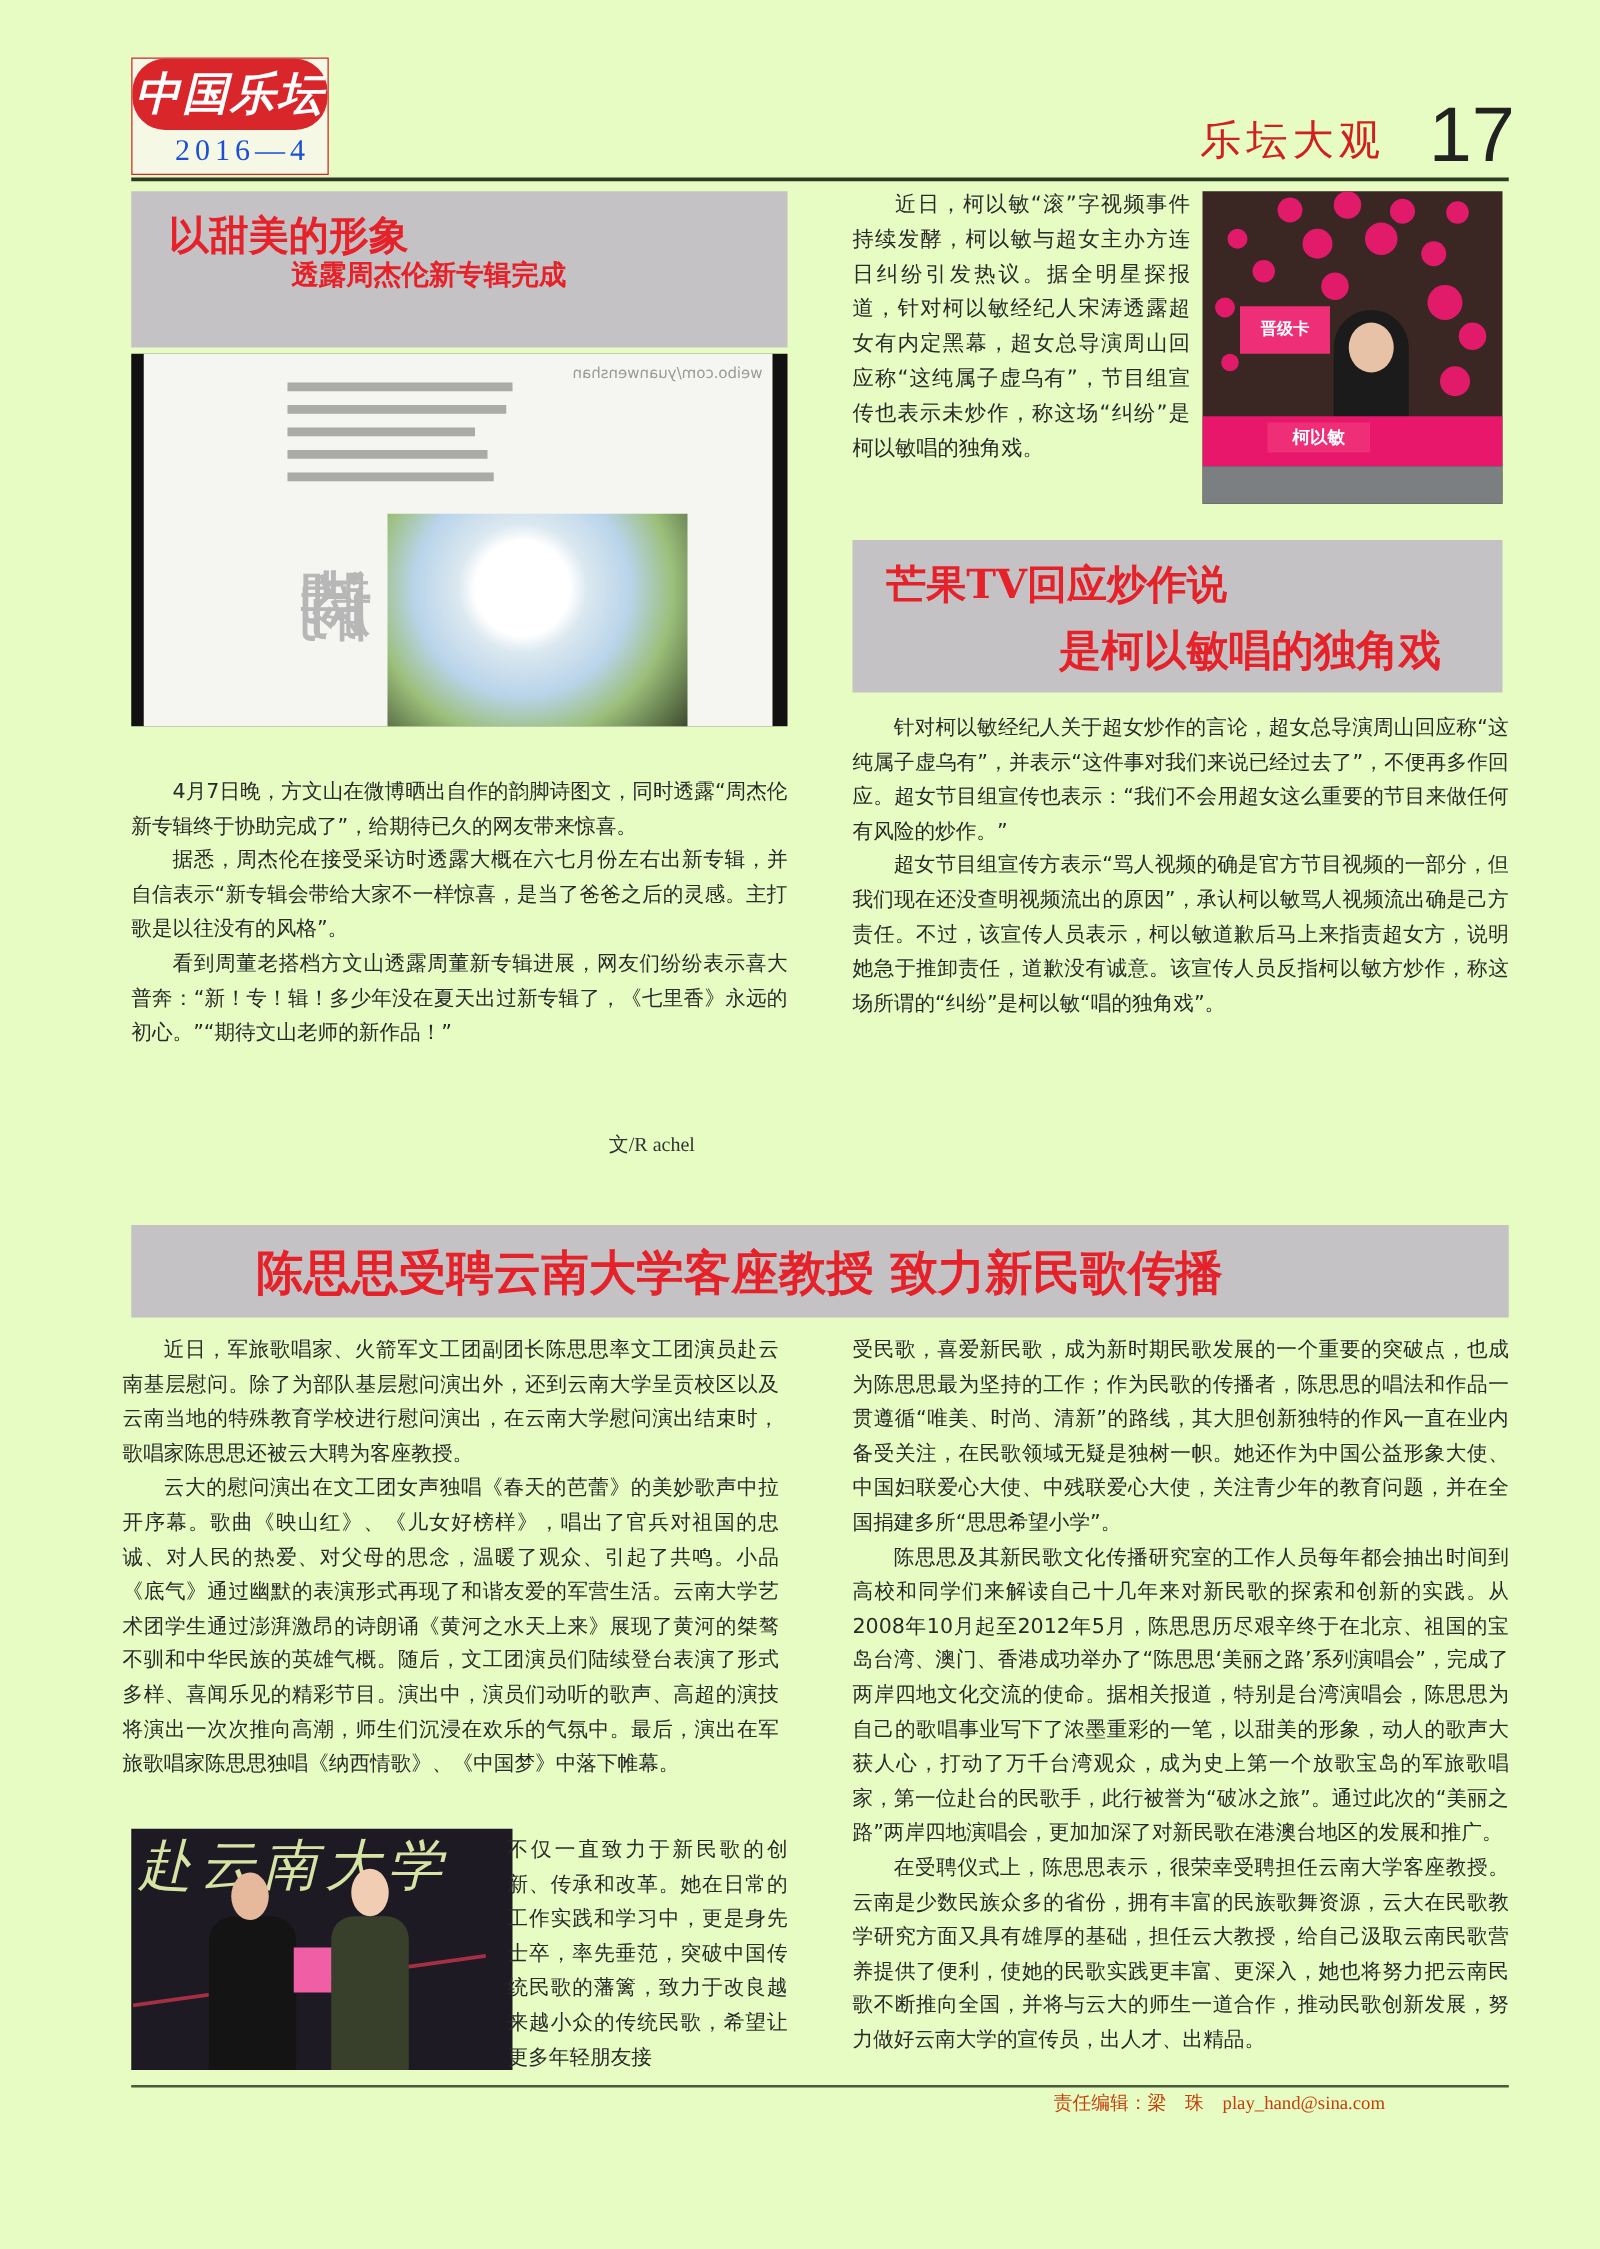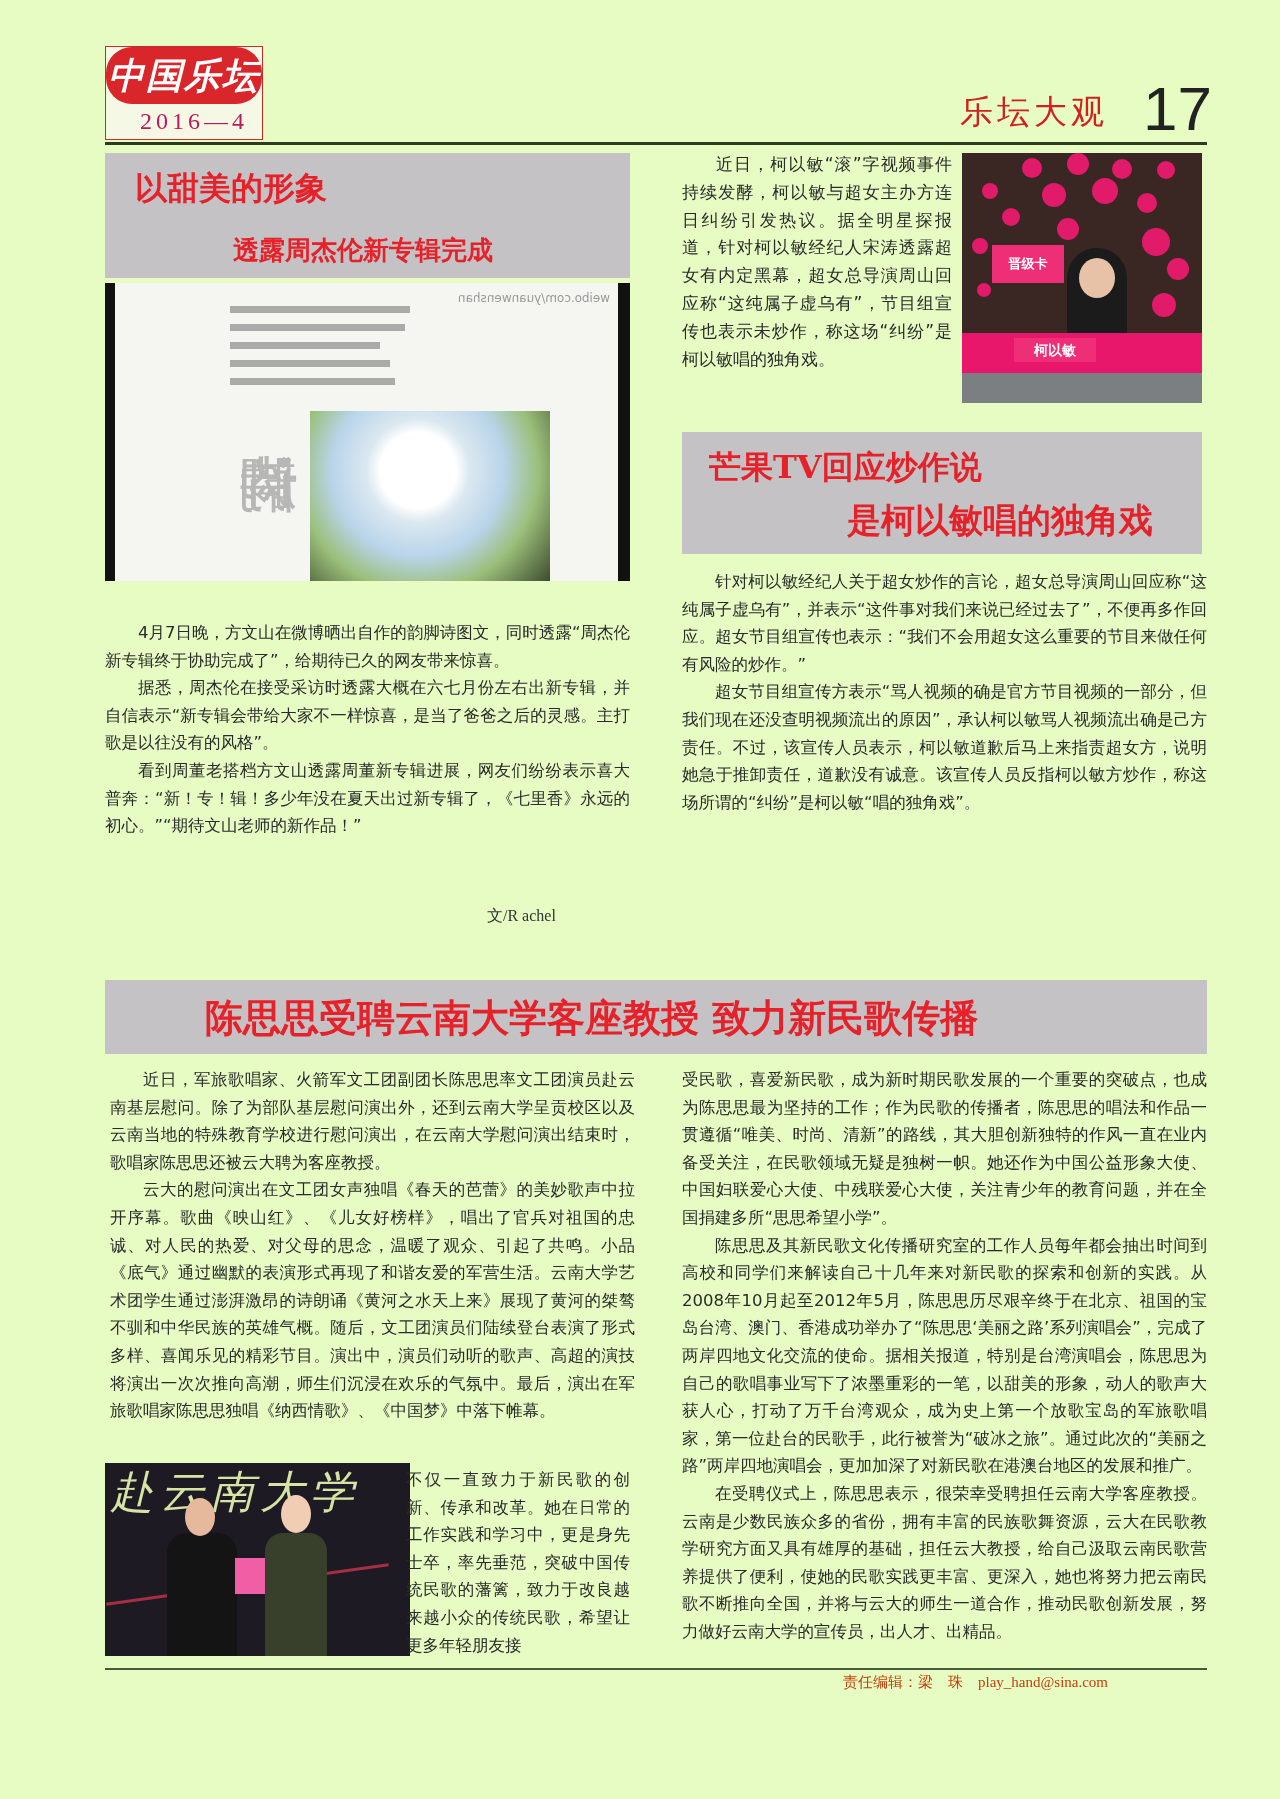--- a/index.html
+++ b/index.html
@@ -9,21 +9,21 @@
     font-family:"DejaVu Sans","Liberation Sans",sans-serif;
     color:#222;
   }
   .abs { position:absolute; }
   
   .logo-box { left:105px; top:46px; width:156px; height:92px; border:1px solid #c92a2a; background:#f4f8e4; }
   .logo-top { position:absolute; left:0; top:0; width:156px; height:57px; background:#d8262b; color:#fff;
     font-family:"DejaVu Serif","Liberation Serif",serif; font-size:36px; font-style:italic; font-weight:bold;
     line-height:57px; text-align:center; letter-spacing:2px;border-radius:26px; }
   .logo-issue { position:absolute; left:0; top:57px; width:176px; height:35px; line-height:35px;
-    font-family:"Liberation Serif","DejaVu Serif",serif; font-size:24px; color:#be185d; text-align:center; letter-spacing:4px; }
+    font-family:"Liberation Serif","DejaVu Serif",serif; font-size:24px; color:#1d4ed8; text-align:center; letter-spacing:4px; }
   .section-label { left:960px; top:90px; font-family:"DejaVu Serif","Liberation Serif",serif; font-size:33px; color:#d02020; letter-spacing:4px; }
   .page-num { left:1143px; top:74px; font-family:"Liberation Sans","DejaVu Sans",sans-serif; font-size:62px; color:#222; line-height:70px; }
   .rule-top { left:105px; top:142px; width:1102px; height:3px; background:#2e3a22; }
   .rule-bottom { left:105px; top:1668px; width:1102px; height:2px; background:#4a5a3a; }
 
   
   .headbox { background:#c5c2c6; position:absolute; box-sizing:border-box; }
   .headline { color:#e52229; font-family:"DejaVu Serif","Liberation Serif",serif; font-weight:bold; position:absolute; white-space:nowrap; }
 
   .body-text { font-size:16.5px; line-height:27.6px; text-align:justify; color:#2a2a2a; }
@@ -67,21 +67,21 @@
 <div class="abs logo-box">
   <div class="logo-top">中国乐坛</div>
   <div class="logo-issue">2016—4</div>
 </div>
 <div class="abs section-label">乐坛大观</div>
 <div class="abs page-num">17</div>
 <div class="abs rule-top"></div>
 
 <div class="headbox" style="left:105px; top:153px; width:525px; height:125px;">
   <div class="headline" style="left:30px; top:14px; font-size:32px;">以甜美的形象</div>
-  <div class="headline" style="left:128px; top:80px; font-size:26px;">透露周杰伦新专辑完成</div>
+  <div class="headline" style="left:128px; top:52px; font-size:22px;">透露周杰伦新专辑完成</div>
 </div>
 
 <div class="abs photo1">
   <div class="photo1-inner">
     <div class="weibo-tag">weibo.com/yuanwenshan</div>
     <div class="mirror-lines">
       <div style="width:180px"></div>
         <div style="width:175px"></div>
         <div style="width:150px"></div>
         <div style="width:160px"></div>
@@ -134,21 +134,21 @@
 
 <div class="abs body-text" style="left:682px; top:568px; width:525px;">
   <p>针对柯以敏经纪人关于超女炒作的言论，超女总导演周山回应称“这纯属子虚乌有”，并表示“这件事对我们来说已经过去了”，不便再多作回应。超女节目组宣传也表示：“我们不会用超女这么重要的节目来做任何有风险的炒作。”</p>
   <p>超女节目组宣传方表示“骂人视频的确是官方节目视频的一部分，但我们现在还没查明视频流出的原因”，承认柯以敏骂人视频流出确是己方责任。不过，该宣传人员表示，柯以敏道歉后马上来指责超女方，说明她急于推卸责任，道歉没有诚意。该宣传人员反指柯以敏方炒作，称这场所谓的“纠纷”是柯以敏“唱的独角戏”。</p>
 </div>
 
 <div class="headbox" style="left:105px; top:980px; width:1102px; height:74px;">
   <div class="headline" style="left:100px; top:13px; font-size:38px;">陈思思受聘云南大学客座教授 致力新民歌传播</div>
 </div>
 
-<div class="abs body-text" style="left:110px; top:1066px; width:525px;">
+<div class="abs body-text" style="left:98px; top:1066px; width:525px;">
   <p>近日，军旅歌唱家、火箭军文工团副团长陈思思率文工团演员赴云南基层慰问。除了为部队基层慰问演出外，还到云南大学呈贡校区以及云南当地的特殊教育学校进行慰问演出，在云南大学慰问演出结束时，歌唱家陈思思还被云大聘为客座教授。</p>
   <p>云大的慰问演出在文工团女声独唱《春天的芭蕾》的美妙歌声中拉开序幕。歌曲《映山红》、《儿女好榜样》，唱出了官兵对祖国的忠诚、对人民的热爱、对父母的思念，温暖了观众、引起了共鸣。小品《底气》通过幽默的表演形式再现了和谐友爱的军营生活。云南大学艺术团学生通过澎湃激昂的诗朗诵《黄河之水天上来》展现了黄河的桀骜不驯和中华民族的英雄气概。随后，文工团演员们陆续登台表演了形式多样、喜闻乐见的精彩节目。演出中，演员们动听的歌声、高超的演技将演出一次次推向高潮，师生们沉浸在欢乐的气氛中。最后，演出在军旅歌唱家陈思思独唱《纳西情歌》、《中国梦》中落下帷幕。</p>
 </div>
 
 <div class="abs photo3">
   <div class="banner-text">赴云南大学</div>
   <div class="streak"></div>
   <div class="man"></div>
   <div class="man-face"></div>
   <div class="woman"></div>

